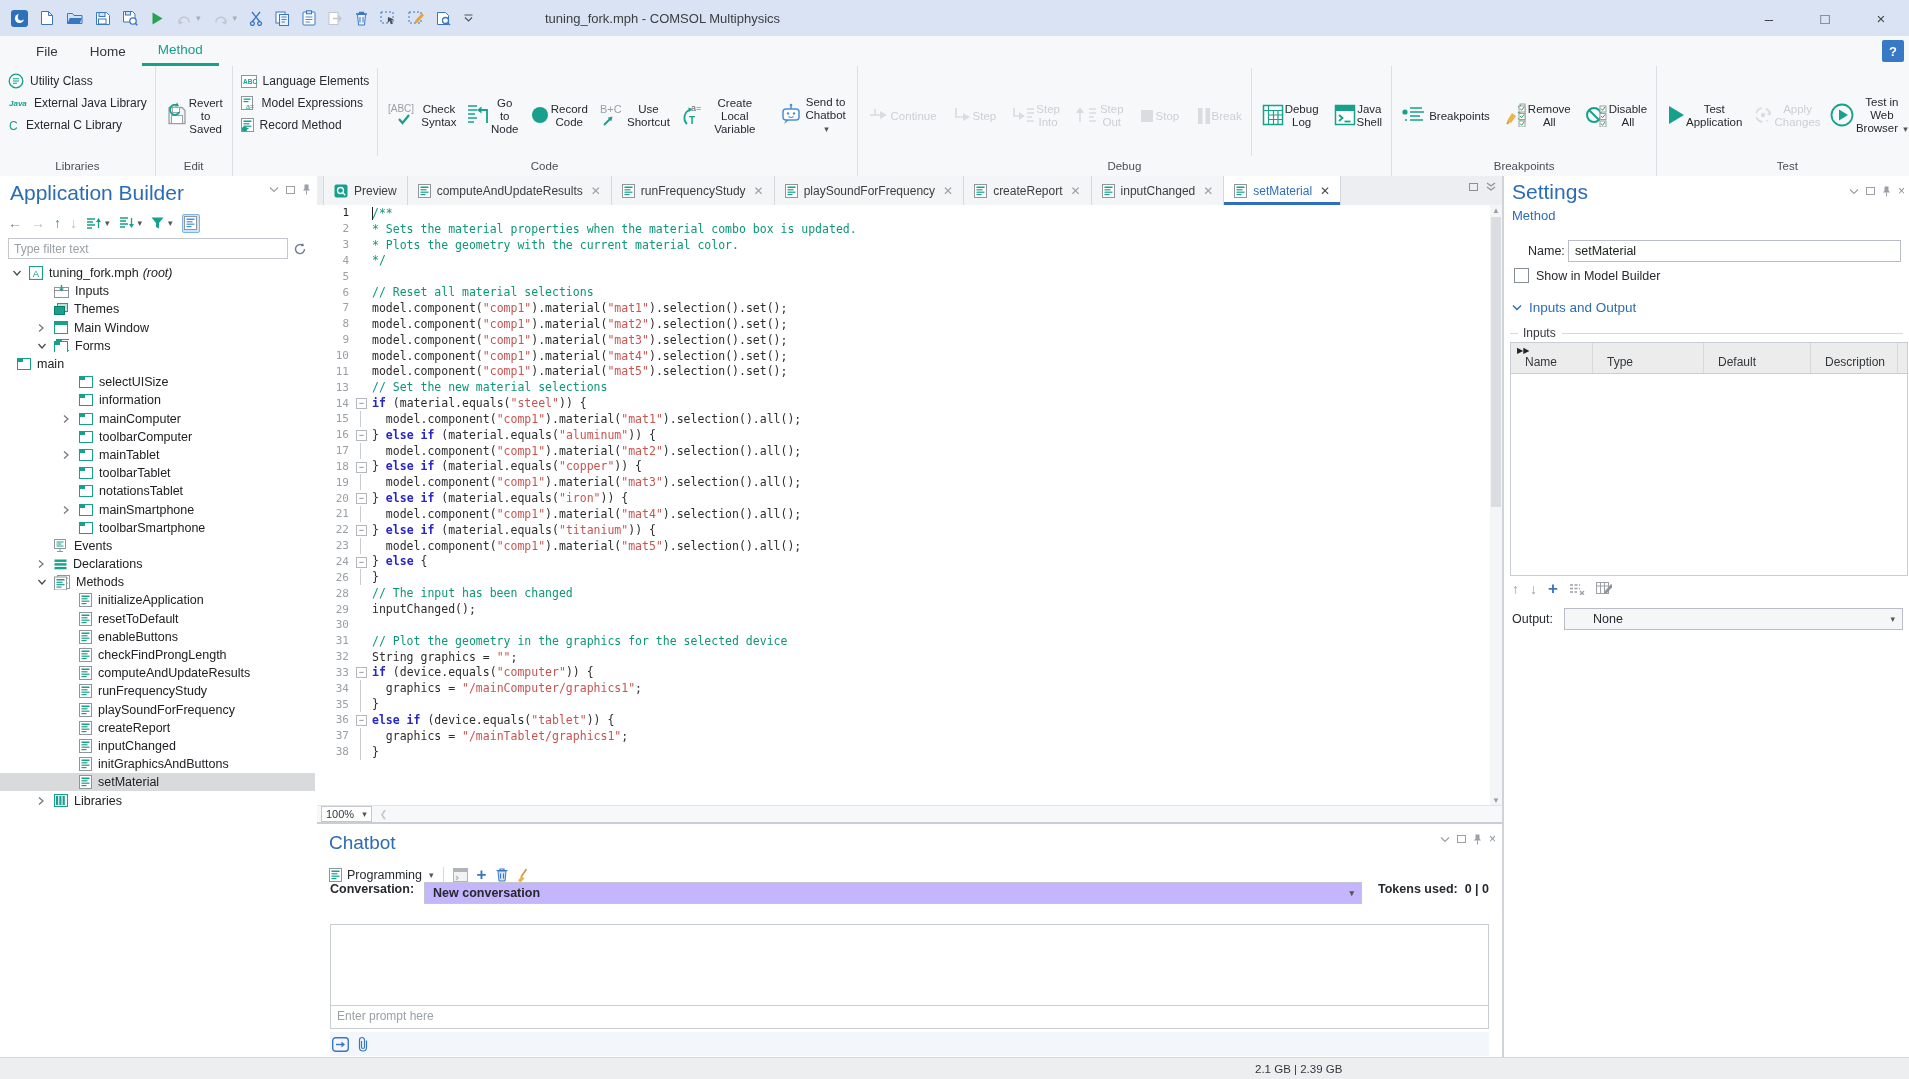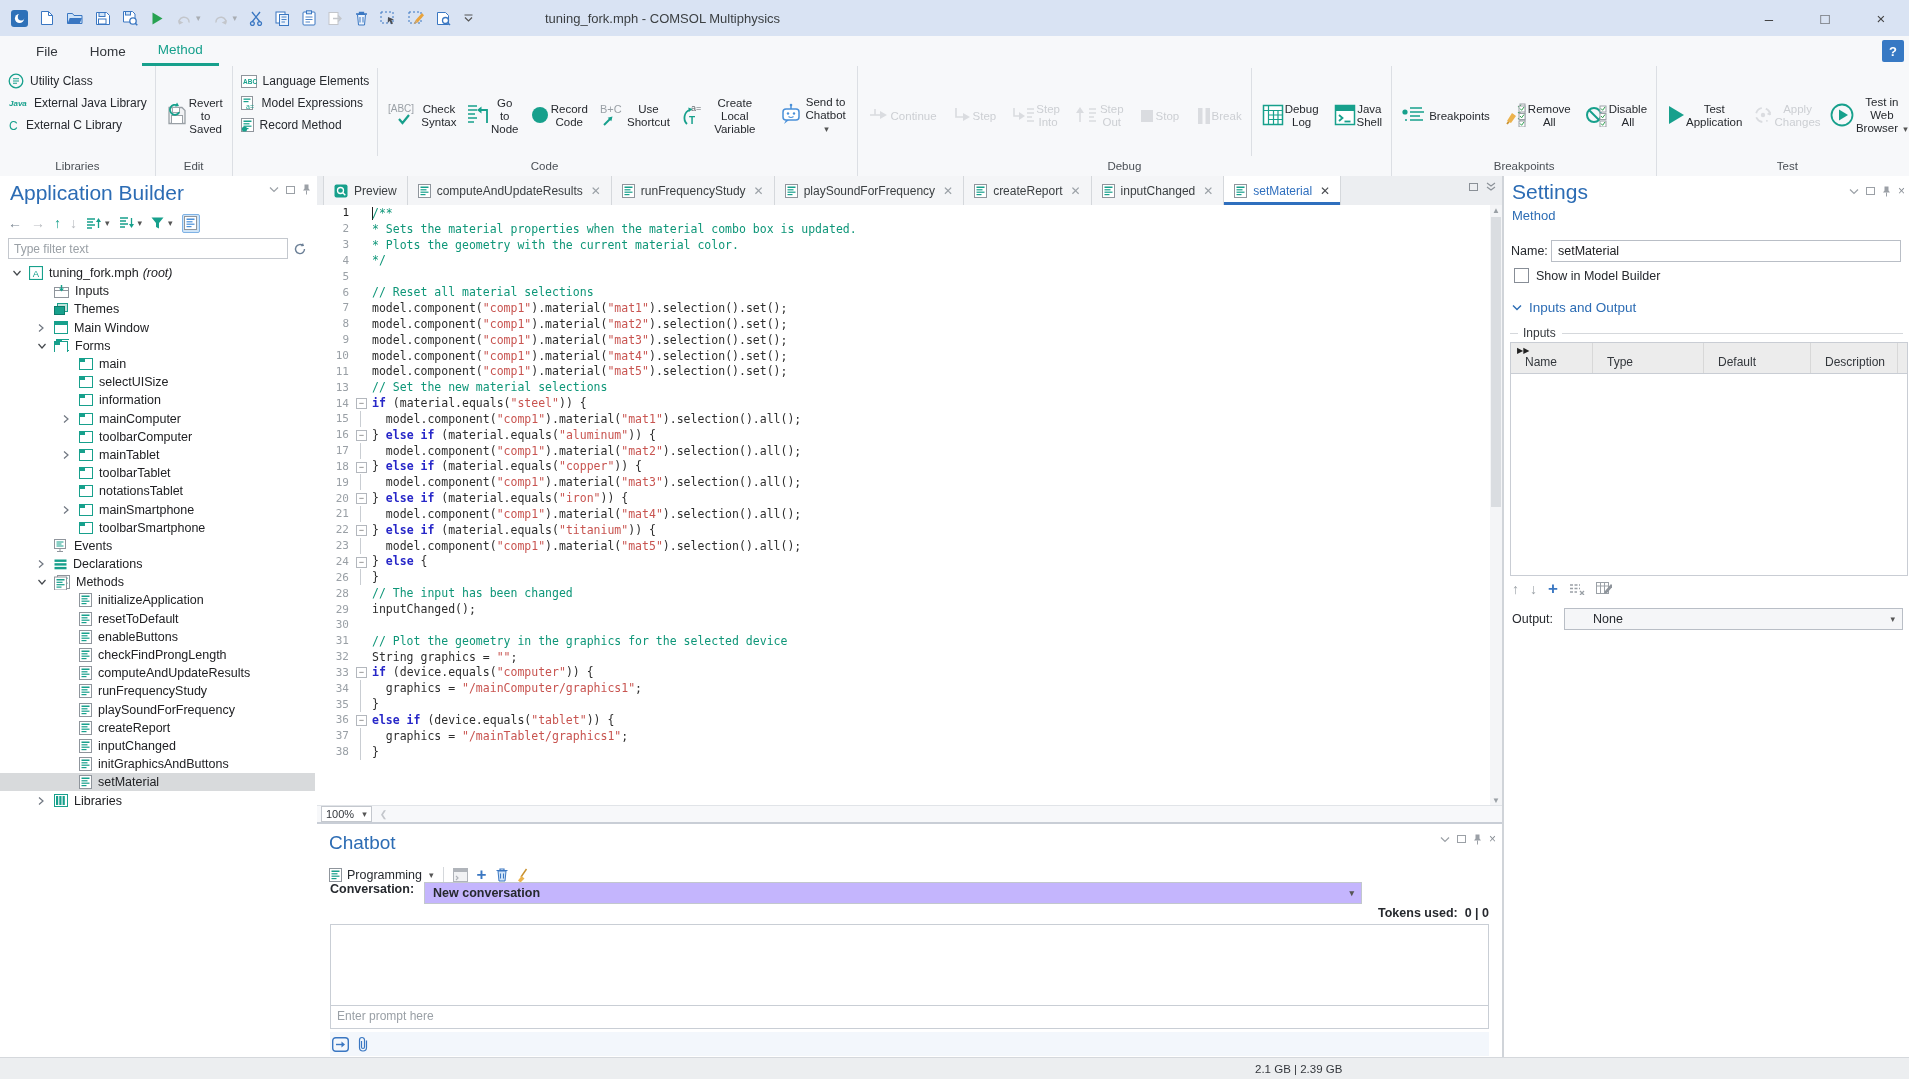--- a/index.html
+++ b/index.html
@@ -104,35 +104,35 @@
   #chatbot{position:absolute;left:0;top:646px;width:1185px;height:235px;background:#fff;border-top:2px solid #c9ced6;}
   #cb-title{position:absolute;left:12px;top:8px;font-size:19px;}
   #cb-toolbar{position:absolute;left:12px;top:40px;height:22px;display:flex;align-items:center;gap:9px;}
   #cb-mode{display:flex;align-items:center;gap:5px;font-size:12.5px;color:#26292e;}
   .vsep{width:1px;height:16px;background:#d5d8dc;}
   #cb-conv-row{position:absolute;left:13px;top:58px;right:13px;height:20px;display:flex;align-items:flex-start;font-size:12.5px;font-weight:bold;}
   #cb-conv-label{flex:none;margin-right:10px;color:#26292e;}
   #cb-conv-combo{width:940px;height:20px;border:1px solid #c2c7cd;background:#c4b5fd;display:flex;align-items:center;
                  padding:0 8px;color:#26292e;position:relative;}
   #cb-conv-combo .dd{position:absolute;right:7px;font-size:9px;color:#555;}
-  #cb-tokens{margin-left:16px;white-space:nowrap;color:#26292e;margin-top:24px;}
+  #cb-tokens{margin-left:16px;white-space:nowrap;color:#26292e;}
   #cb-messages{position:absolute;left:13px;top:100px;right:13px;height:80px;border:1px solid #c9ced5;background:#fff;}
   #cb-prompt{position:absolute;left:13px;top:180px;right:13px;height:24px;border:1px solid #c9ced5;border-top:none;
              display:flex;align-items:center;}
   #cb-prompt input{border:none;outline:none;width:100%;font-size:12px;padding:0 6px;color:#202124;
                    font-family:"Liberation Sans",sans-serif;background:transparent;}
   #cb-prompt input::placeholder{color:#9aa0a6;}
   #cb-actions{position:absolute;left:13px;top:208px;right:13px;height:24px;background:#f3f7fc;display:flex;
               align-items:center;gap:9px;padding-left:2px;}
 
   
   #right-panel{left:1502px;top:176px;width:407px;height:881px;background:#fff;border-left:2px solid #d0d4d9;overflow:hidden;}
   #st-title{position:absolute;left:8px;top:4px;font-size:21px;}
   #st-sub{position:absolute;left:8px;top:32px;font-size:13px;color:#2c6cb4;}
-  #name-row{position:absolute;left:7px;top:64px;right:10px;height:22px;display:flex;align-items:center;font-size:12.5px;}
+  #name-row{position:absolute;left:24px;top:64px;right:10px;height:22px;display:flex;align-items:center;font-size:12.5px;}
   #name-row label{width:40px;color:#26292e;}
   #name-input{flex:1;height:20px;border:1px solid #b9bec6;font-size:12.5px;padding:0 6px;color:#202124;outline:none;
               font-family:"Liberation Sans",sans-serif;}
   #chk-row{position:absolute;left:10px;top:92px;display:flex;align-items:center;gap:7px;font-size:12.5px;color:#26292e;}
   .chk{width:13px;height:13px;border:1px solid #878d96;background:#fff;}
   #sec-row{position:absolute;left:8px;top:124px;display:flex;align-items:center;gap:7px;
            font-size:13.5px;font-weight:normal;color:#2c6cb4;}
   #inputs-legend{position:absolute;left:6px;top:150px;right:8px;display:flex;align-items:center;font-size:12px;color:#33373c;}
   #inputs-legend .hl{height:1px;background:#d5d8dc;}
   #inputs-legend .hl.l{width:8px;margin-right:5px;}
@@ -787,21 +787,21 @@
               <rect x="0.5" y="0.5" width="5.5" height="3.5" fill="#17a08c"></rect>
             </g>
             <g transform="translate(0,2)">
               <rect x="0.5" y="0.5" width="13" height="11" fill="#fff" stroke="#17a08c"></rect>
               <rect x="0.5" y="0.5" width="5.5" height="3.5" fill="#17a08c"></rect>
             </g>
           </svg>
         </span>
     <span>Forms</span>
   </div>
-      <div class="trow" style="padding-left:62px">
+      <div class="trow" style="">
     <span class="tchev"></span>
     <span class="ticon icon">
           <svg width="14" height="12">
             <rect x="0.5" y="0.5" width="13" height="11" fill="#fff" stroke="#17a08c"></rect>
             <rect x="0.5" y="0.5" width="5.5" height="3.5" fill="#17a08c"></rect>
           </svg>
         </span>
     <span>main</span>
   </div>
       <div class="trow" style="padding-left:62px">

